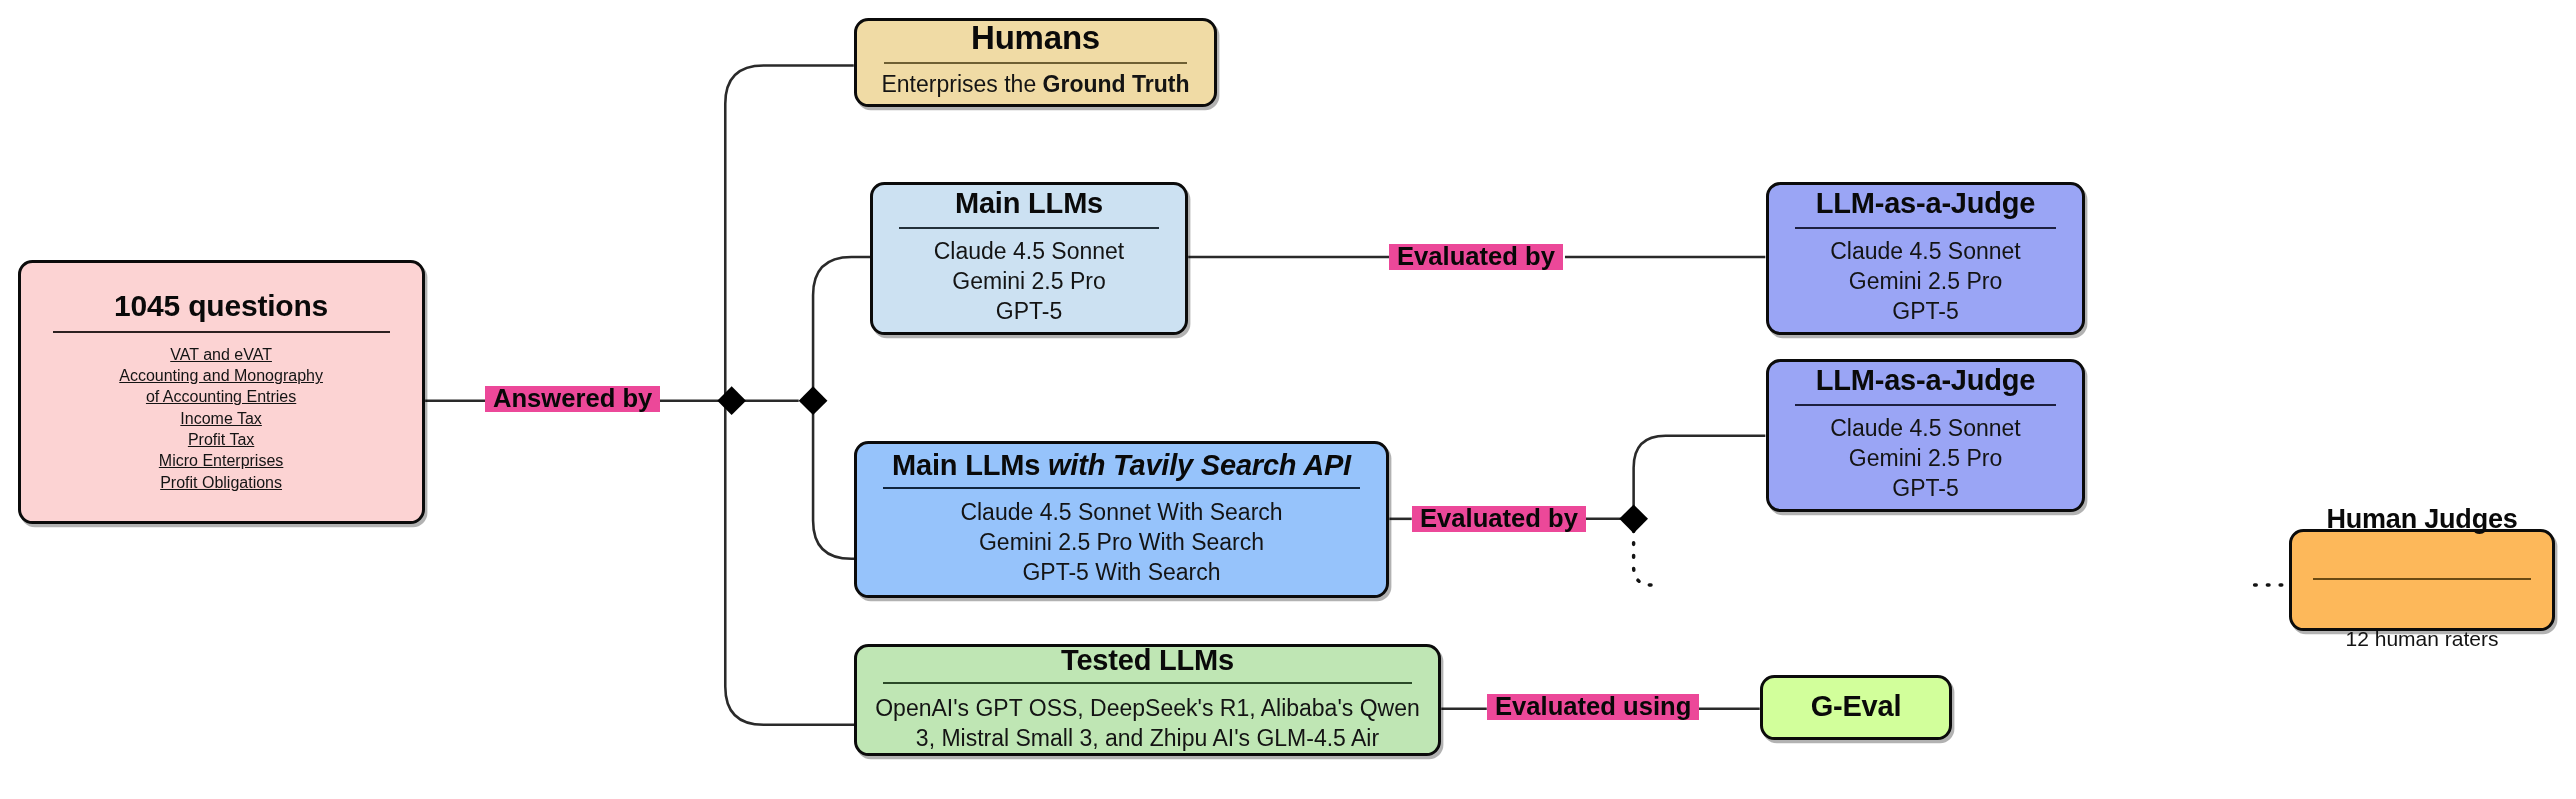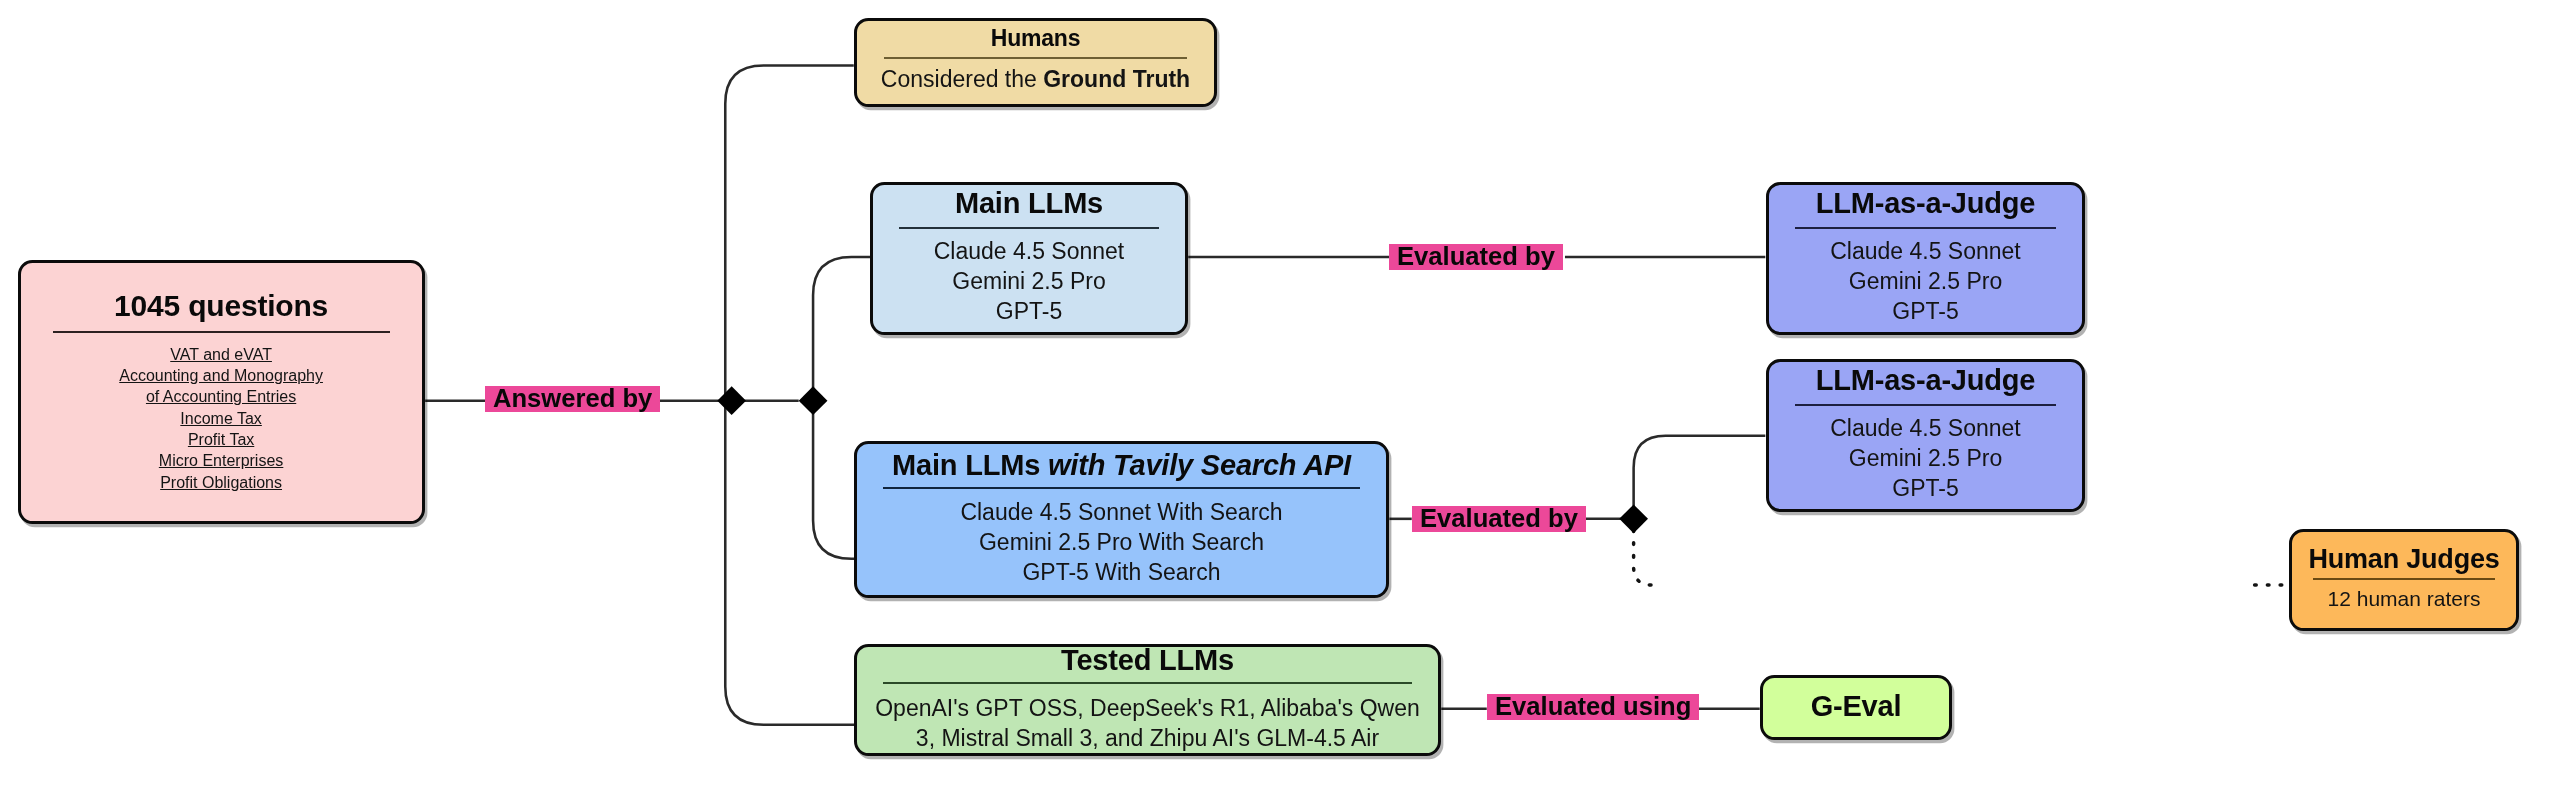--- a/index.html
+++ b/index.html
@@ -64,21 +64,21 @@
   }
   #node-questions .title { font-size: 30px; }
   #node-questions .rule { border-top-color: #2c2020; margin: 9.6px 17.6px 11.2px 17.6px; }
   #node-questions .body { font-size: 16px; line-height: 1.33; text-decoration: underline; }
 
   #node-humans {
     left: 854px; top: 17.6px; width: 363px; height: 89px;
     background: #f0dba5;
     padding-top: 4.8px;
   }
-  #node-humans .title { font-size: 23px; }
+  #node-humans .title { font-size: 33px; }
   #node-humans .rule { border-top-color: #6e5f33; margin: 6.4px 12.8px 6.4px 12.8px; }
   #node-humans .body { font-size: 23px; }
 
   #node-main-llms {
     left: 870px; top: 182px; width: 318px; height: 153px;
     background: #cce1f2;
   }
   #node-main-llms .title { font-size: 29px; }
   #node-main-llms .rule { border-top-color: #22303a; margin: 8px 11.2px 8.8px 11.2px; }
   #node-main-llms .body { font-size: 23px; line-height: 1.3; }
@@ -117,23 +117,24 @@
   #node-judge-2 .body { font-size: 23px; line-height: 1.3; }
 
   #node-geval {
     left: 1760px; top: 675px; width: 192px; height: 65px;
     background: #d2ff9b;
     justify-content: center;
   }
   #node-geval .title { font-size: 29px; }
 
   #node-human-judges {
-    left: 2289px; top: 529px; width: 230px; height: 102px;
+    left: 2289px; top: 529px; width: 266px; height: 102px;
     background: #fdb85a;
     padding: 4.8px 11.2px 8px 11.2px;
+    gap: 40px;
   }
   #node-human-judges .title { font-size: 27px; }
   #node-human-judges .rule { border-top-color: #6b4a12; margin: 4.8px 9.6px 6.4px 9.6px; }
   #node-human-judges .body { font-size: 21px; }
 
   
   .edge-label {
     position: absolute;
     font-weight: bold;
     font-size: 25.6px;
@@ -212,21 +213,21 @@
       <span class="line">Income Tax</span>
       <span class="line">Profit Tax</span>
       <span class="line">Micro Enterprises</span>
       <span class="line">Profit Obligations</span>
     </div>
   </div>
 
   <div class="node" id="node-humans">
     <div class="title">Humans</div>
     <div class="rule"></div>
-    <div class="body"><span>Considered the </span><b>Ground Truth</b></div>
+    <div class="body"><span>Enterprises the </span><b>Ground Truth</b></div>
   </div>
 
   <div class="node" id="node-main-llms">
     <div class="title">Main LLMs</div>
     <div class="rule"></div>
     <div class="body">
       <span class="line">Claude 4.5 Sonnet</span>
       <span class="line">Gemini 2.5 Pro</span>
       <span class="line">GPT-5</span>
     </div>

